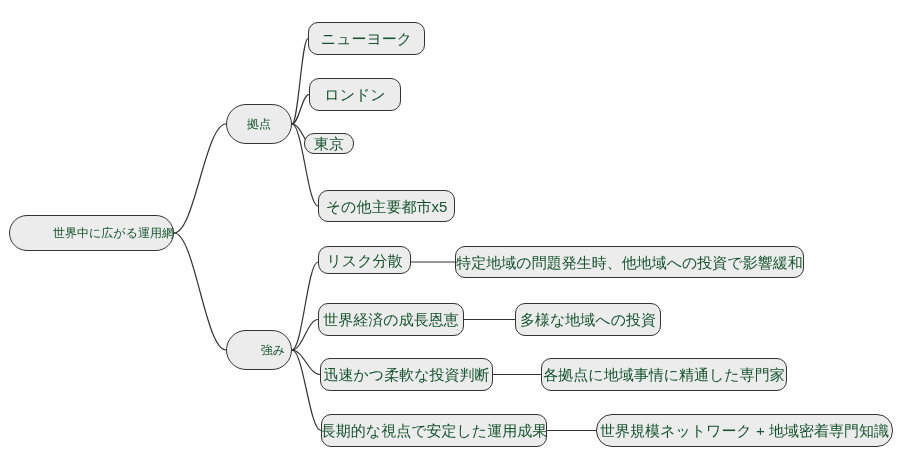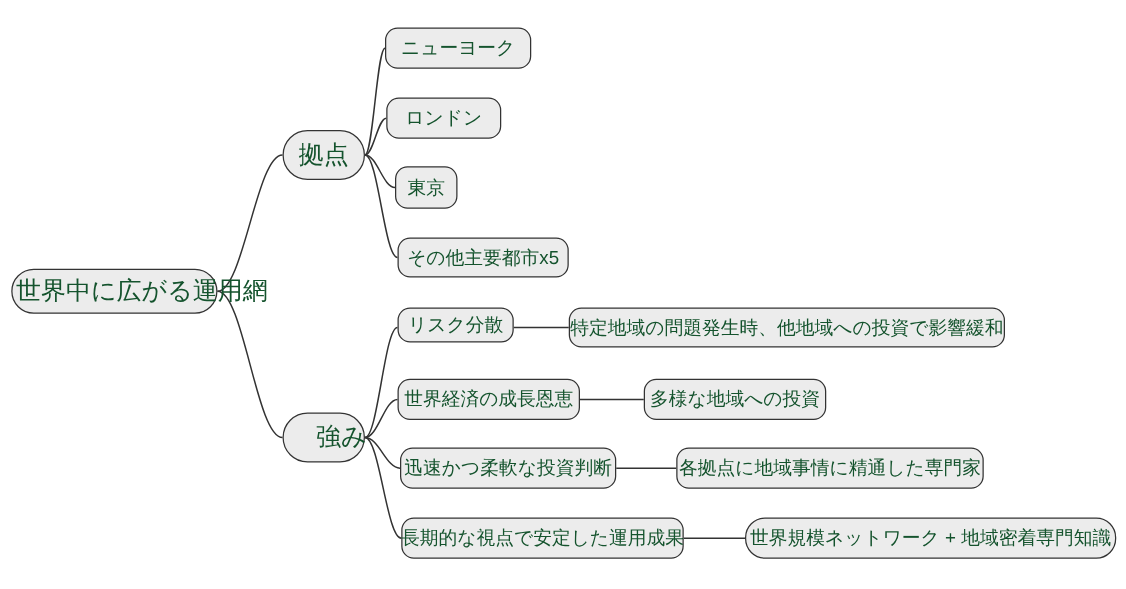--- a/index.html
+++ b/index.html
@@ -32,21 +32,21 @@
     align-items: center;
     justify-content: center;
     white-space: nowrap;
     color: #14532d;
     font-size: 15px;
     line-height: 1;
   }
   .node.level-root,
   .node.level-section {
     border-radius: 20px;
-    font-size: 20px;
+    font-size: 12px;
   }
 </style>
 </head>
 <body>
 
 <div id="canvas">
   <svg id="links" xmlns="http://www.w3.org/2000/svg" viewBox="0 0 901 471">
       <path d="M 174 233 C 194.8 233, 205.2 124, 226 124" fill="none" stroke="#333333" stroke-width="1.2"></path>
       <path d="M 174 233 C 194.8 233, 205.2 350, 226 350" fill="none" stroke="#333333" stroke-width="1.2"></path>
       <path d="M 292 124 C 298.4 124, 301.6 38.5, 308 38.5" fill="none" stroke="#333333" stroke-width="1.2"></path>
@@ -68,21 +68,21 @@
     </div>
     <div class="node level-section" style="left: 226px; top: 104px; width: 66px; height: 40px;">
       <span>拠点</span>
     </div>
     <div class="node level-leaf" style="left: 308px; top: 22px; width: 117px; height: 33px;">
       <span>ニューヨーク</span>
     </div>
     <div class="node level-leaf" style="left: 309px; top: 78px; width: 92px; height: 33px;">
       <span>ロンドン</span>
     </div>
-    <div class="node level-leaf" style="left: 316px; top: 133px; width: 50px; height: 34px;">
+    <div class="node level-leaf" style="left: 304px; top: 133px; width: 50px; height: 21px;">
       <span>東京</span>
     </div>
     <div class="node level-leaf" style="left: 318px; top: 190px; width: 137px; height: 32px;">
       <span>その他主要都市x5</span>
     </div>
     <div class="node level-section" style="left: 226px; top: 330px; width: 66px; height: 40px; padding-left: 28px;">
       <span>強み</span>
     </div>
     <div class="node level-leaf" style="left: 318px; top: 246px; width: 93px; height: 28px;">
       <span>リスク分散</span>

